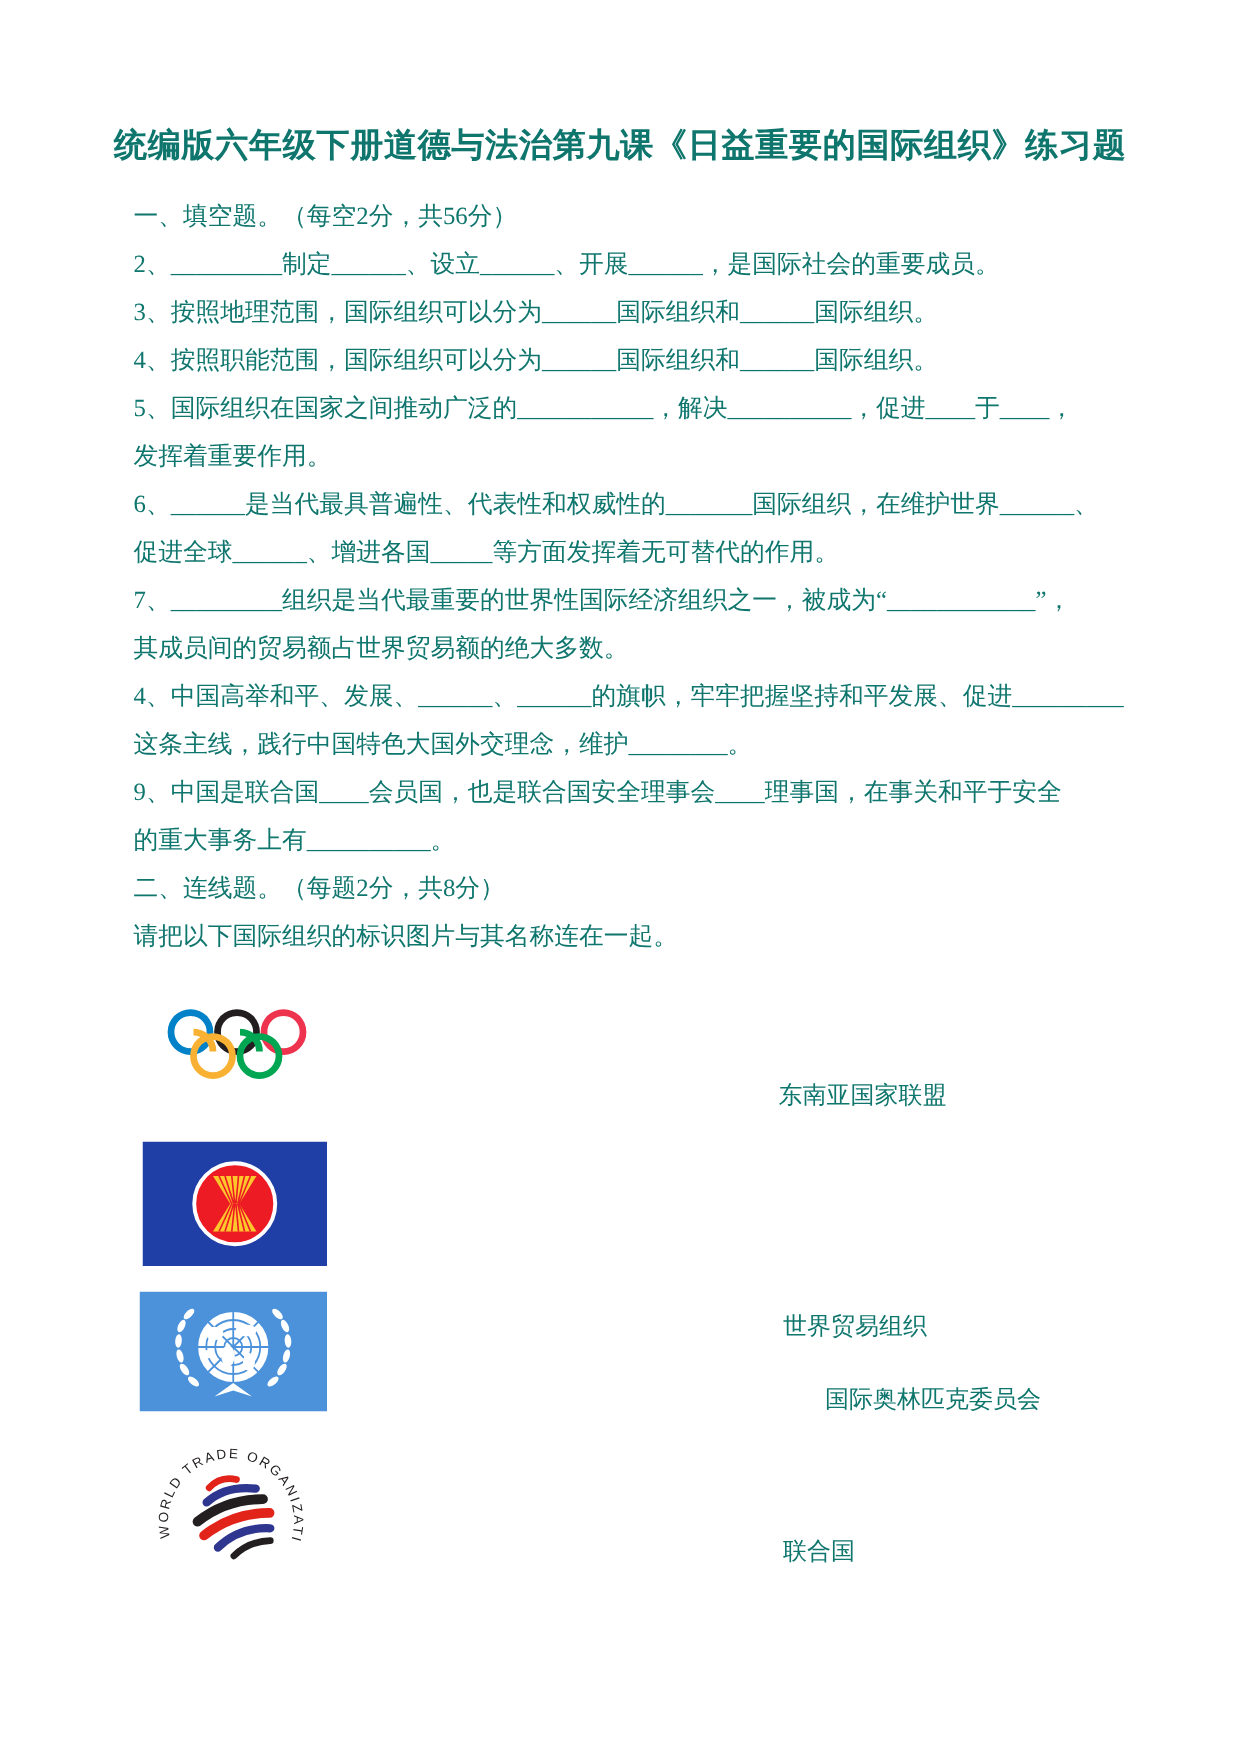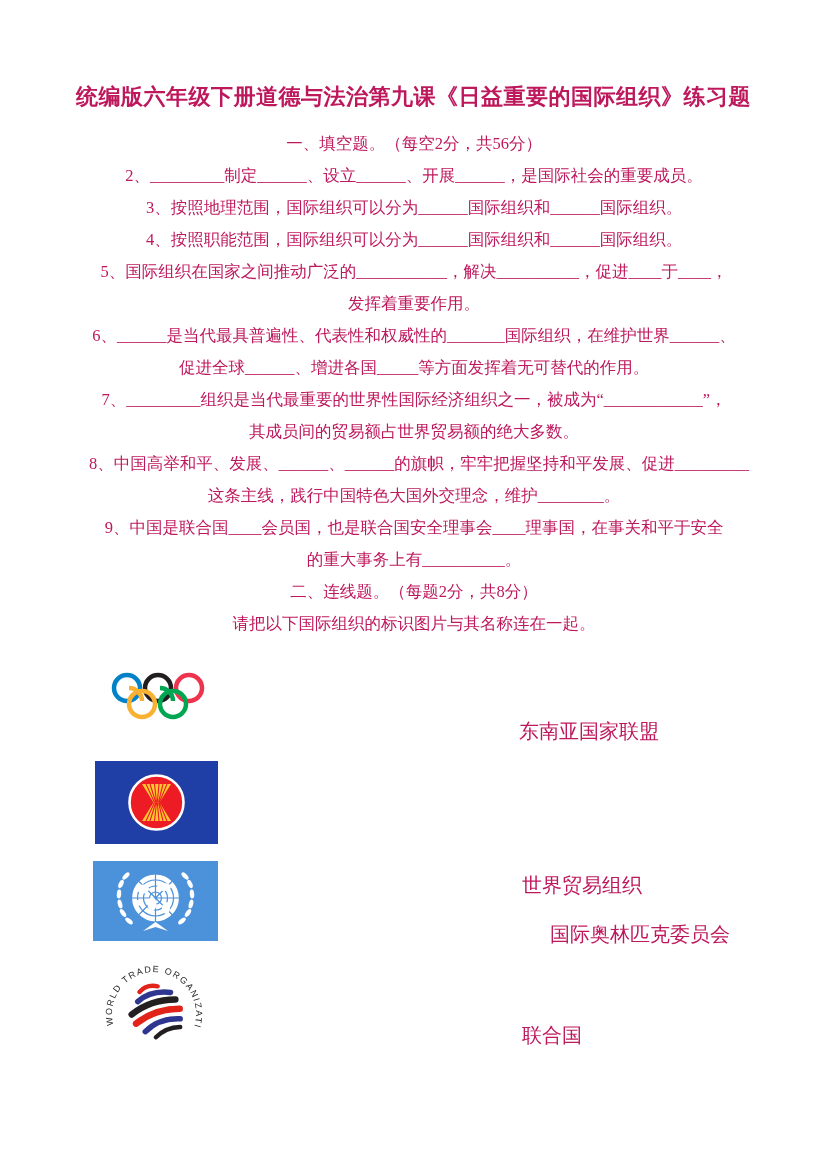--- a/index.html
+++ b/index.html
@@ -1,46 +1,45 @@
 <!DOCTYPE html>
 <html><head>
 <meta charset="utf-8">
 <style>
   html,body{margin:0;padding:0;background:#ffffff;}
   .page{
     position:relative;
     width:827px;height:1103px;
     background:#ffffff;
     font-family:"Liberation Serif","DejaVu Serif",serif;
-    color:#be185d;
+    color:#0f766e;
     overflow:hidden;
     border-radius:13px;
   }
   .doc-title{
     padding-top:82px;
     text-align:center;
     font-size:22px;
     font-weight:bold;
     letter-spacing:0.5px;
   }
   .content{
     margin:16px 88px 0 89px;
     font-size:16.5px;
     line-height:32px;
-    text-align:center;
   }
   .line{white-space:nowrap;}
   .match-area{
     position:relative;
     width:827px;height:497px;
   }
   .logo-box{position:absolute;}
   .match-label{
     position:absolute;
-    font-size:20px;
+    font-size:16px;
     line-height:18px;
     white-space:nowrap;
   }
   svg{display:block;}
 </style>
 </head>
 <body>
 
 <div class="page">
 
@@ -50,21 +49,21 @@
     <div class="line">一、填空题。（每空2分，共56分）</div>
     <div class="line">2、_________制定______、设立______、开展______，是国际社会的重要成员。</div>
     <div class="line">3、按照地理范围，国际组织可以分为______国际组织和______国际组织。</div>
     <div class="line">4、按照职能范围，国际组织可以分为______国际组织和______国际组织。</div>
     <div class="line">5、国际组织在国家之间推动广泛的___________，解决__________，促进____于____，</div>
     <div class="line">发挥着重要作用。</div>
     <div class="line">6、______是当代最具普遍性、代表性和权威性的_______国际组织，在维护世界______、</div>
     <div class="line">促进全球______、增进各国_____等方面发挥着无可替代的作用。</div>
     <div class="line">7、_________组织是当代最重要的世界性国际经济组织之一，被成为“____________”，</div>
     <div class="line">其成员间的贸易额占世界贸易额的绝大多数。</div>
-    <div class="line">8、中国高举和平、发展、______、______的旗帜，牢牢把握坚持和平发展、促进_________</div>
+    <div class="line">4、中国高举和平、发展、______、______的旗帜，牢牢把握坚持和平发展、促进_________</div>
     <div class="line">这条主线，践行中国特色大国外交理念，维护________。</div>
     <div class="line">9、中国是联合国____会员国，也是联合国安全理事会____理事国，在事关和平于安全</div>
     <div class="line">的重大事务上有__________。</div>
     <div class="line">二、连线题。（每题2分，共8分）</div>
     <div class="line">请把以下国际组织的标识图片与其名称连在一起。</div>
   </div>
 
   <div class="match-area">
 
     <div class="logo-box" style="left:110px;top:31px;width:96px;height:58px;">

